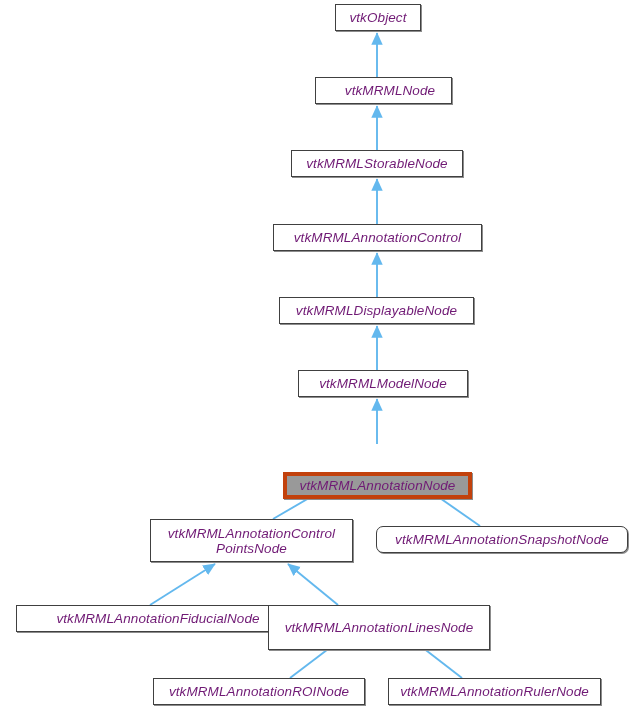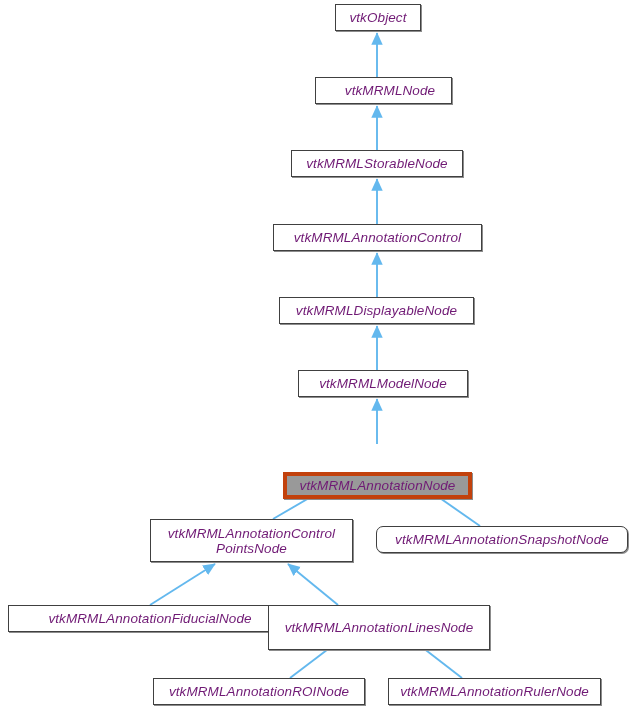--- a/index.html
+++ b/index.html
@@ -82,18 +82,18 @@
       <div class="node" style="left: 335px; top: 4px; width: 86px; height: 27px;"><span class="node-label">vtkObject</span></div>
       <div class="node" style="left: 315px; top: 77px; width: 137px; height: 27px; padding-left: 13px;"><span class="node-label">vtkMRMLNode</span></div>
       <div class="node" style="left: 291px; top: 150px; width: 172px; height: 27px;"><span class="node-label">vtkMRMLStorableNode</span></div>
       <div class="node" style="left: 273px; top: 224px; width: 209px; height: 27px;"><span class="node-label">vtkMRMLAnnotationControl</span></div>
       <div class="node" style="left: 279px; top: 297px; width: 195px; height: 27px; text-align: center;"><span class="node-label">vtkMRMLDisplayableNode</span></div>
       <div class="node" style="left: 298px; top: 370px; width: 170px; height: 27px;"><span class="node-label">vtkMRMLModelNode</span></div>
       <div class="node highlight" style="left: 283px; top: 444px; width: 189px; height: 27px; background: rgb(153, 153, 153);"><span class="node-label">vtkMRMLAnnotationNode</span></div>
       <div class="node" style="left: 150px; top: 519px; width: 203px; height: 43px;"><span class="node-label">vtkMRMLAnnotationControl
 PointsNode</span></div>
       <div class="node" style="left: 376px; top: 526px; width: 252px; height: 27px; border-radius: 7px;"><span class="node-label">vtkMRMLAnnotationSnapshotNode</span></div>
-      <div class="node" style="left: 8px; top: 605px; width: 284px; height: 27px;"><span class="node-label">vtkMRMLAnnotationFiducialNode</span></div>
+      <div class="node" style="left: 16px; top: 605px; width: 284px; height: 27px;"><span class="node-label">vtkMRMLAnnotationFiducialNode</span></div>
       <div class="node" style="left: 268px; top: 605px; width: 222px; height: 45px;"><span class="node-label">vtkMRMLAnnotationLinesNode</span></div>
       <div class="node" style="left: 153px; top: 678px; width: 212px; height: 27px;"><span class="node-label">vtkMRMLAnnotationROINode</span></div>
       <div class="node" style="left: 388px; top: 678px; width: 213px; height: 27px; text-align: center;"><span class="node-label">vtkMRMLAnnotationRulerNode</span></div>
     </div>
 </div>
 
 </body></html>

